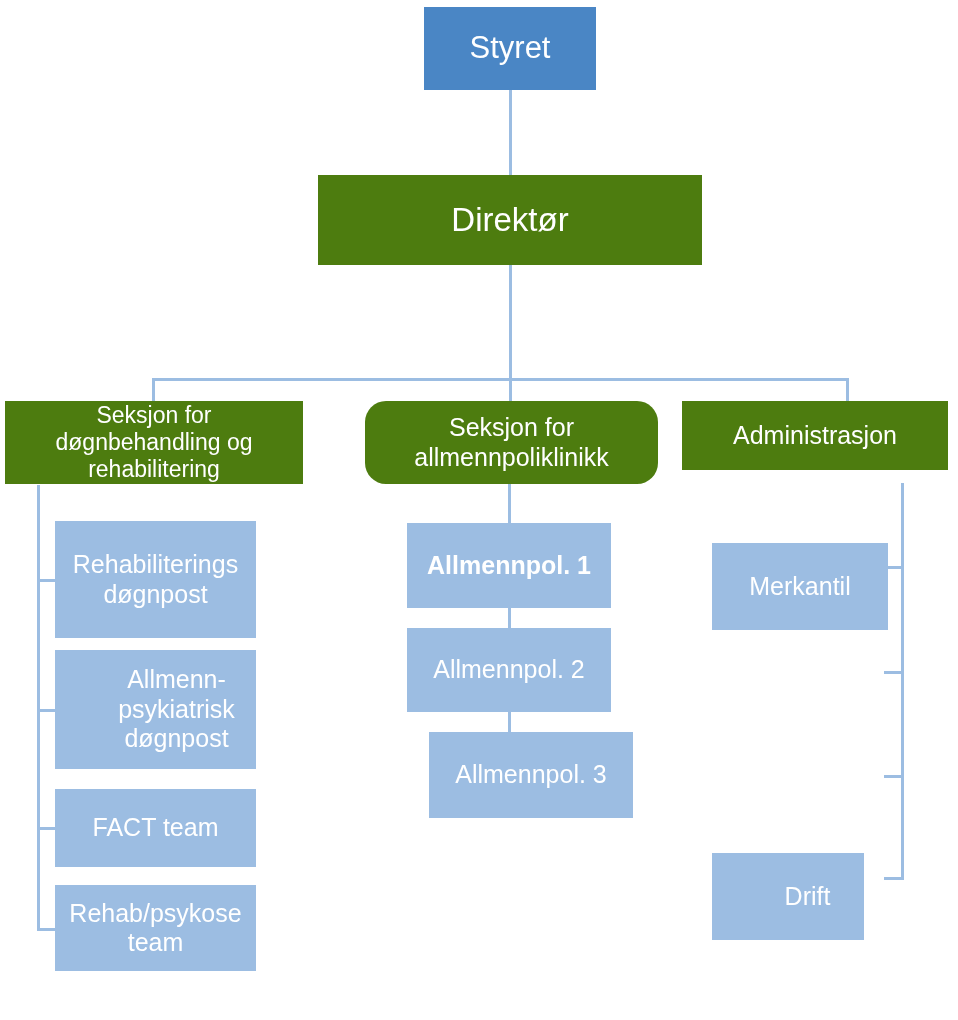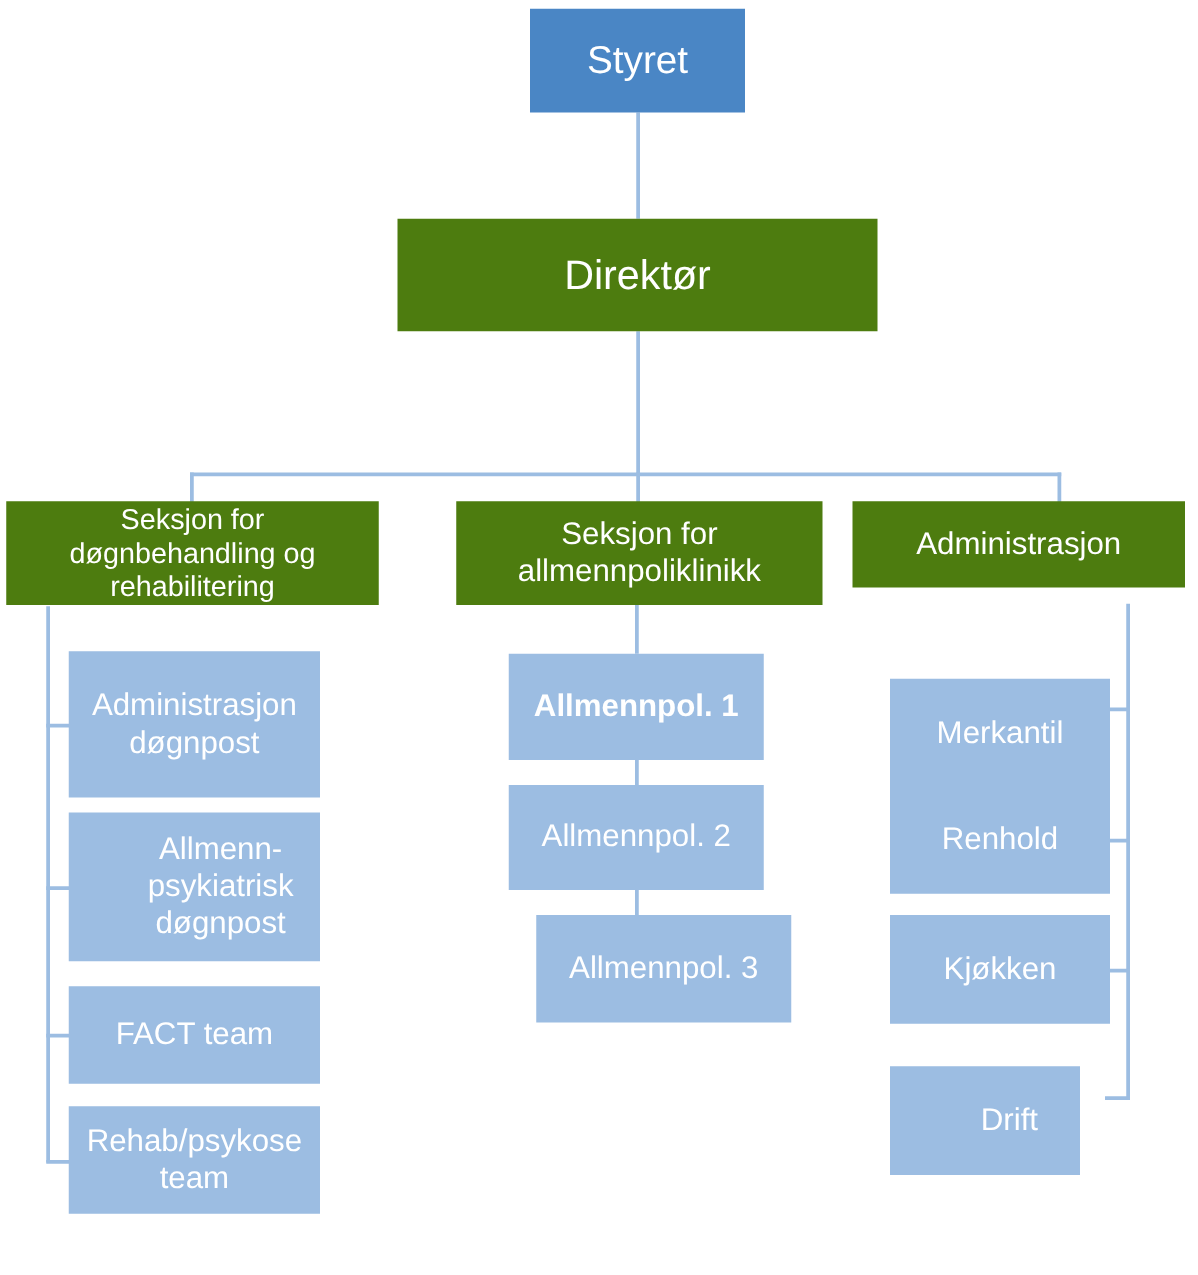--- a/index.html
+++ b/index.html
@@ -95,30 +95,30 @@
   </div>
 
   <div class="node level-director" style="left:318px; top:175px; width:384px; height:90px;">
     <span class="node-label">Direktør</span>
   </div>
 
   <div class="node level-section section-left" style="left:5px; top:401px; width:298px; height:83px;">
     <span class="node-label">Seksjon for døgnbehandling og rehabilitering</span>
   </div>
 
-  <div class="node level-section" style="left:365px; top:401px; width:293px; height:83px;">
+  <div class="node level-section" style="left:365px; top:401px; width:293px; height:83px;border-radius:21px;">
     <span class="node-label">Seksjon for allmennpoliklinikk</span>
   </div>
 
   <div class="node level-section" style="left:682px; top:401px; width:266px; height:69px;">
     <span class="node-label">Administrasjon</span>
   </div>
 
   <div class="node level-unit" style="left:55px; top:521px; width:201px; height:117px;">
-    <span class="node-label">Administrasjon døgnpost</span>
+    <span class="node-label">Rehabiliterings døgnpost</span>
   </div>
   <div class="node level-unit" style="left:55px; top:650px; width:201px; height:119px;padding-left:48px;">
     <span class="node-label">Allmenn-
 psykiatrisk døgnpost</span>
   </div>
   <div class="node level-unit" style="left:55px; top:789px; width:201px; height:78px;">
     <span class="node-label">FACT team</span>
   </div>
   <div class="node level-unit" style="left:55px; top:885px; width:201px; height:86px;">
     <span class="node-label">Rehab/psykose team</span>
@@ -130,23 +130,17 @@
   <div class="node level-unit" style="left:407px; top:628px; width:204px; height:84px;">
     <span class="node-label">Allmennpol. 2</span>
   </div>
   <div class="node level-unit" style="left:407px; top:732px; width:204px; height:86px;margin-left:22px;">
     <span class="node-label">Allmennpol. 3</span>
   </div>
 
   <div class="node level-unit" style="left:712px; top:523px; width:176px; height:87px;margin-top:20px;">
     <span class="node-label">Merkantil</span>
   </div>
-  <div class="node level-unit" style="left:712px; top:628px; width:176px; height:87px;">
-    <span class="node-label">Renhold</span>
-  </div>
-  <div class="node level-unit" style="left:712px; top:732px; width:176px; height:87px;">
-    <span class="node-label">Kjøkken</span>
-  </div>
   <div class="node level-unit" style="left:712px; top:853px; width:152px; height:87px;padding-left:45px;">
     <span class="node-label">Drift</span>
   </div>
 
 </div>
 
 </body></html>

